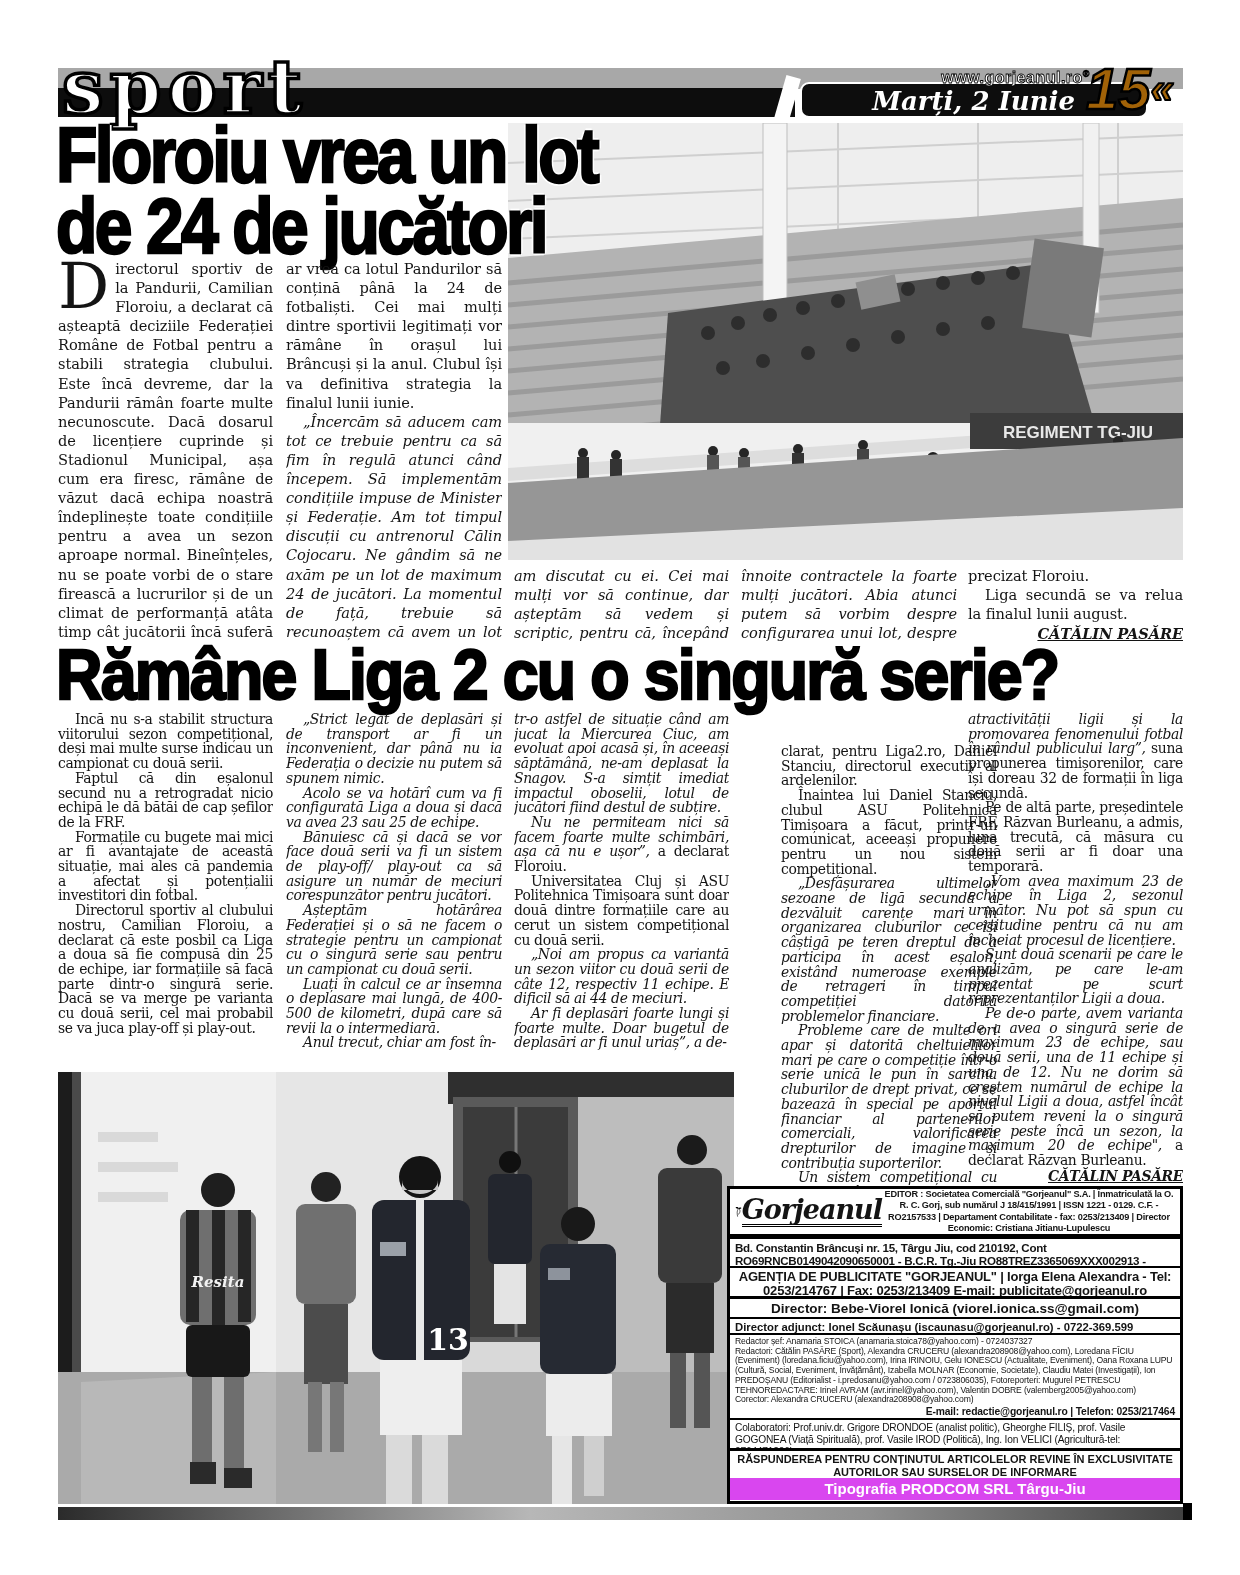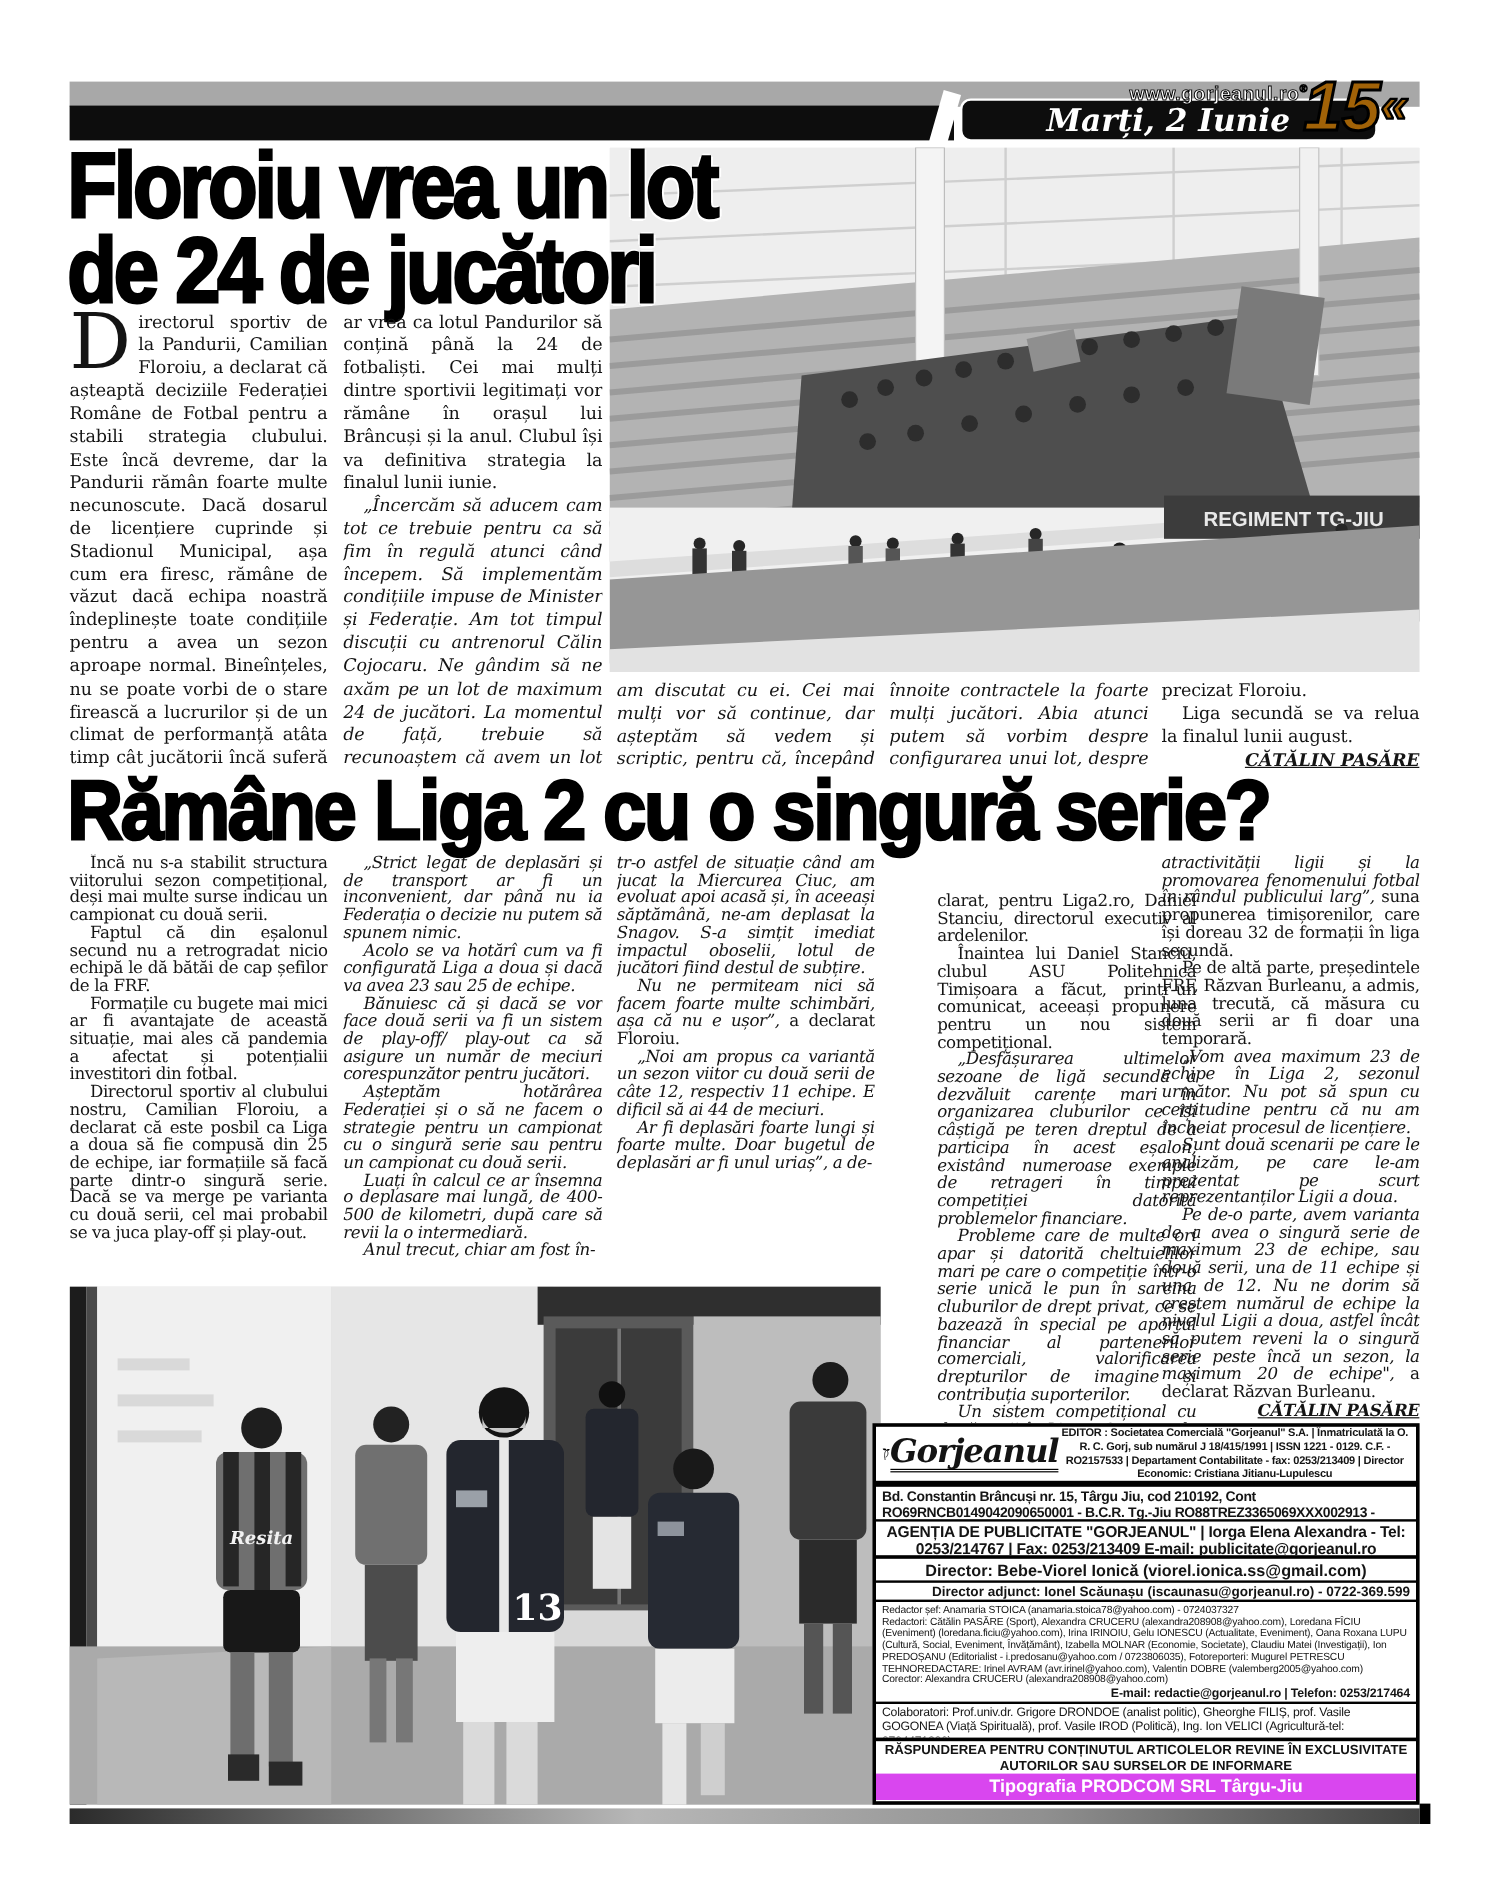--- a/index.html
+++ b/index.html
@@ -67,21 +67,21 @@
            font-family:"Liberation Sans",sans-serif;background:#fff;display:flex;flex-direction:column;}
   .ib-row{box-sizing:border-box;overflow:hidden;padding:2px 5px;}
   .ib-r1{height:50px;border-bottom:5px solid #000;display:flex;align-items:center;padding:1px 4px;}
   .ib-logo{width:148px;display:flex;align-items:center;flex:none;}
   .ib-logo .gname{font-family:"DejaVu Serif",serif;font-weight:bold;font-style:italic;font-size:27px;
                   letter-spacing:-1px;border-bottom:3px double #000;line-height:1.05;}
   .ib-editor{flex:1;font-size:9.2px;font-weight:bold;line-height:11.3px;text-align:center;letter-spacing:-0.2px;}
   .ib-r2{height:29px;border-bottom:2px solid #000;font-size:11.6px;font-weight:bold;line-height:13.4px;letter-spacing:-0.3px;}
   .ib-r3{height:31px;border-bottom:3px solid #000;font-size:13px;font-weight:bold;line-height:14.3px;text-align:center;letter-spacing:-0.2px;}
   .ib-r4{height:20px;border-bottom:2px solid #000;font-size:13.5px;font-weight:bold;text-align:center;line-height:16px;}
-  .ib-r5{height:16px;border-bottom:2px solid #000;font-size:11.3px;font-weight:bold;text-align:right;line-height:12px;}
+  .ib-r5{height:16px;border-bottom:2px solid #000;font-size:11.3px;font-weight:bold;text-align:left;line-height:12px;}
   .ib-r6{height:85px;border-bottom:2px solid #000;font-size:8.6px;line-height:9.7px;letter-spacing:-0.15px;}
   .ib-r6 p{margin:0;}
   .ib-r6 .email{text-align:right;font-size:10.3px;font-weight:bold;padding-top:2px;}
   .ib-r7{height:31px;border-bottom:3px solid #000;font-size:10.2px;line-height:11.8px;letter-spacing:-0.2px;}
   .ib-r8{height:27px;font-size:11px;font-weight:bold;text-align:center;line-height:12.5px;}
   .ib-r9{height:22px;background:#d946ef;color:#fff;font-size:15px;font-weight:bold;text-align:center;line-height:21px;flex:none;}
 
   .bottom-bar{left:58px;top:1507px;width:1125px;height:13px;
               background:linear-gradient(to right,#2b2b2b,#b7b7b7 42%,#909090 72%,#424242);}
   .bottom-cap{left:1183px;top:1503px;width:9px;height:17px;background:#000;}
@@ -91,20 +91,21 @@
 
 <div class="page">
 
   <div class="abs band-gray"></div>
   <div class="abs band-black"></div>
   <div class="abs date-box"></div>
   <div class="abs white-slash"></div>
   <div class="abs site-url"><span>www.gorjeanul.ro</span><span class="reg">®</span></div>
   <div class="abs issue-date">Marți, 2 Iunie 2020</div>
   <div class="abs page-num"><span>15</span><span class="chev">«</span></div>
+  <div class="abs sport-logo">sport</div>
 
   <div class="abs photo1">
     <svg width="675" height="437" viewBox="0 0 675 437" xmlns="http://www.w3.org/2000/svg">
       <rect width="675" height="437" fill="#e6e6e6"></rect>
       <rect y="0" width="675" height="170" fill="#eeeeee"></rect>
       <g stroke="#cfcfcf" stroke-width="2">
         <line x1="0" y1="40" x2="675" y2="12"></line>
           <line x1="0" y1="78" x2="675" y2="48"></line>
         <line x1="0" y1="116" x2="675" y2="86"></line>
           <line x1="330" y1="0" x2="330" y2="120"></line>
@@ -250,20 +251,21 @@
       <p><span class="it">„Strict legat de deplasări și de transport ar fi un inconvenient, dar până nu ia Federația o decizie nu putem să spunem nimic.</span></p>
       <p><span class="it">Acolo se va hotărî cum va fi configurată Liga a doua și dacă va avea 23 sau 25 de echipe.</span></p>
       <p><span class="it">Bănuiesc că și dacă se vor face două serii va fi un sistem de play-off/ play-out ca să asigure un număr de meciuri corespunzător pentru jucători.</span></p>
       <p><span class="it">Așteptăm hotărârea Federației și o să ne facem o strategie pentru un campionat cu o singură serie sau pentru un campionat cu două serii.</span></p>
       <p><span class="it">Luați în calcul ce ar însemna o deplasare mai lungă, de 400-500 de kilometri, după care să revii la o intermediară.</span></p>
       <p><span class="it">Anul trecut, chiar am fost în-</span></p>
     </div>
   <div class="abs col a2 c3">
       <p class="cont"><span class="it">tr-o astfel de situație când am jucat la Miercurea Ciuc, am evoluat apoi acasă și, în aceeași săptămână, ne-am deplasat la Snagov. S-a simțit imediat impactul oboselii, lotul de jucători fiind destul de subțire.</span></p>
       <p><span class="it">Nu ne permiteam nici să facem foarte multe schimbări, așa că nu e ușor”, </span><span>a declarat Floroiu.</span></p>
+      <p><span>Universitatea Cluj și ASU Politehnica Timișoara sunt doar două dintre formațiile care au cerut un sistem competițional cu două serii.</span></p>
       <p><span class="it">„Noi am propus ca variantă un sezon viitor cu două serii de câte 12, respectiv 11 echipe. E dificil să ai 44 de meciuri.</span></p>
       <p><span class="it">Ar fi deplasări foarte lungi și foarte multe. Doar bugetul de deplasări ar fi unul uriaș”, a de-</span></p>
     </div>
   <div class="abs col a2 c4">
       <p class="cont"><span>clarat, pentru Liga2.ro, Daniel Stanciu, directorul executiv al ardelenilor.</span></p>
       <p><span>Înaintea lui Daniel Stanciu, clubul ASU Politehnica Timișoara a făcut, printr-un comunicat, aceeași propunere pentru un nou sistem competițional.</span></p>
       <p><span class="it">„Desfășurarea ultimelor sezoane de ligă secundă a dezvăluit carențe mari în organizarea cluburilor ce își câștigă pe teren dreptul de a participa în acest eșalon, existând numeroase exemple de retrageri în timpul competiției datorită problemelor financiare.</span></p>
       <p><span class="it">Probleme care de multe ori apar și datorită cheltuielilor mari pe care o competiție într-o serie unică le pun în sarcina cluburilor de drept privat, ce se bazează în special pe aportul financiar al partenerilor comerciali, valorificarea drepturilor de imagine și contribuția suporterilor.</span></p>
       <p><span class="it">Un sistem competițional cu două serii în Liga a 2-a ar reda poate mai multor orașe cu tradiție în fotbal plăcerea unor derby-uri locale, contribuind la sporirea</span></p>
     </div>

